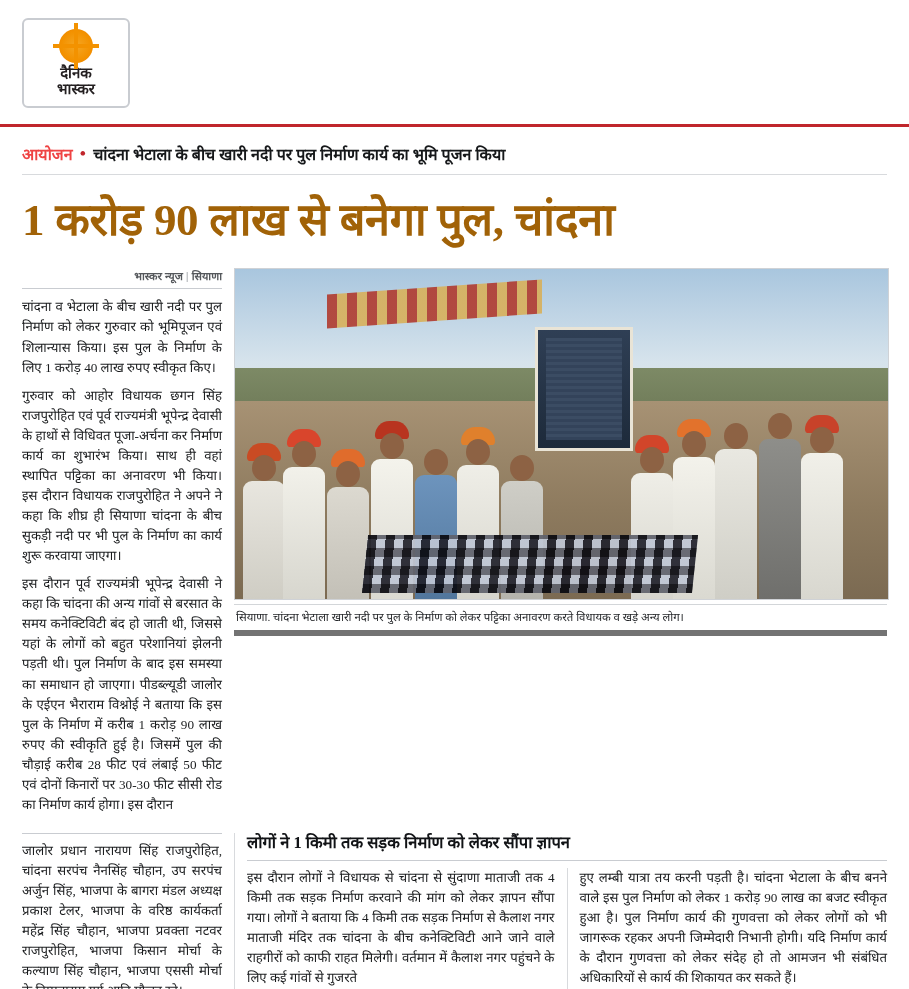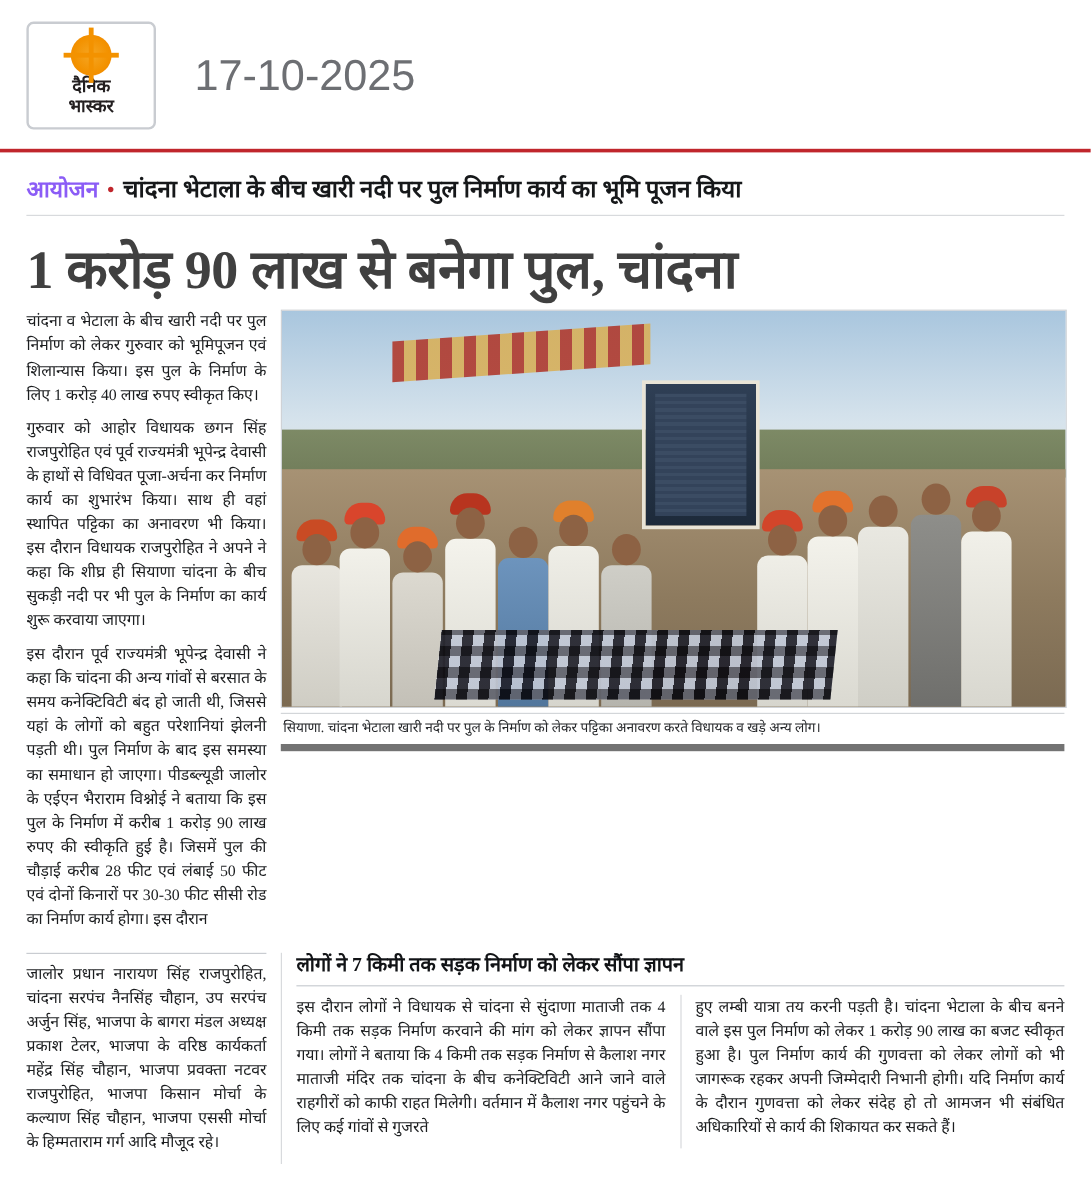--- a/index.html
+++ b/index.html
@@ -90,48 +90,48 @@
     padding: 0 22px;
   }
   .kicker {
     display: flex;
     align-items: baseline;
     gap: 7px;
     margin-top: 16px;
     font-family: "Liberation Serif", serif;
   }
   .kicker-tag {
-    color: #8b5cf6;
-    font-weight: bold;
-    font-size: 19px;
+    color: #ef4444;
+    font-weight: bold;
+    font-size: 16px;
   }
   .kicker-dot {
     color: #c0262c;
     font-size: 19px;
     line-height: 1;
   }
   .kicker-text {
     font-weight: bold;
-    font-size: 20px;
+    font-size: 16px;
     color: #16181a;
   }
   .kicker-underline {
     height: 1px;
     background: #d8dadd;
     margin-top: 9px;
   }
 
   
   .headline {
     font-family: "Liberation Serif", serif;
     font-weight: bold;
     font-size: 45px;
     line-height: 1.32;
-    color: #404040;
-    margin: 16px 0 3px 0;
+    color: #a16207;
+    margin: 16px 0 18px 0;
     letter-spacing: -0.3px;
   }
   .headline .line { display: block; }
 
   
   .body-wrap {
     display: flex;
     gap: 12px;
   }
   .col-left {
@@ -273,40 +273,42 @@
 </style>
 </head>
 <body>
 
 <div class="masthead">
   <div class="logo-box">
     <div class="logo-sun"></div>
     <div class="logo-text">दैनिक</div>
     <div class="logo-text">भास्कर</div>
   </div>
-  <div class="masthead-date">17-10-2025</div>
 </div>
 <div class="masthead-rule"></div>
 
 <div class="content">
 
   <div class="kicker">
     <span class="kicker-tag">आयोजन</span>
     <span class="kicker-dot">•</span>
     <span class="kicker-text">चांदना भेटाला के बीच खारी नदी पर पुल निर्माण कार्य का भूमि पूजन किया</span>
   </div>
   <div class="kicker-underline"></div>
 
   <h1 class="headline">
     <span class="line">1 करोड़ 90 लाख से बनेगा पुल, चांदना</span>
   </h1>
 
   <div class="body-wrap">
 
     <div class="col-left">
+      <div class="byline">
+        <span>भास्कर न्यूज</span><span class="sep">|</span><span>सियाणा</span>
+      </div>
       <p class="body-text">चांदना व भेटाला के बीच खारी नदी पर पुल निर्माण को लेकर गुरुवार को भूमिपूजन एवं शिलान्यास किया। इस पुल के निर्माण के लिए 1 करोड़ 40 लाख रुपए स्वीकृत किए।</p>
       <p class="body-text">गुरुवार को आहोर विधायक छगन सिंह राजपुरोहित एवं पूर्व राज्यमंत्री भूपेन्द्र देवासी के हाथों से विधिवत पूजा-अर्चना कर निर्माण कार्य का शुभारंभ किया। साथ ही वहां स्थापित पट्टिका का अनावरण भी किया। इस दौरान विधायक राजपुरोहित ने अपने ने कहा कि शीघ्र ही सियाणा चांदना के बीच सुकड़ी नदी पर भी पुल के निर्माण का कार्य शुरू करवाया जाएगा।</p>
       <p class="body-text">इस दौरान पूर्व राज्यमंत्री भूपेन्द्र देवासी ने कहा कि चांदना की अन्य गांवों से बरसात के समय कनेक्टिविटी बंद हो जाती थी, जिससे यहां के लोगों को बहुत परेशानियां झेलनी पड़ती थी। पुल निर्माण के बाद इस समस्या का समाधान हो जाएगा। पीडब्ल्यूडी जालोर के एईएन भैराराम विश्नोई ने बताया कि इस पुल के निर्माण में करीब 1 करोड़ 90 लाख रुपए की स्वीकृति हुई है। जिसमें पुल की चौड़ाई करीब 28 फीट एवं लंबाई 50 फीट एवं दोनों किनारों पर 30-30 फीट सीसी रोड का निर्माण कार्य होगा। इस दौरान</p>
     </div>
 
     <div class="col-right">
       <div class="photo">
         <div class="sky"></div>
         <div class="treeline"></div>
         <div class="ground"></div>
@@ -368,21 +370,21 @@
 
   <div class="lower">
     <div class="lower-col narrow">
       <div class="left-rule"></div>
       <p class="body-text">जालोर प्रधान नारायण सिंह राजपुरोहित, चांदना सरपंच नैनसिंह चौहान, उप सरपंच अर्जुन सिंह, भाजपा के बागरा मंडल अध्यक्ष प्रकाश टेलर, भाजपा के वरिष्ठ कार्यकर्ता महेंद्र सिंह चौहान, भाजपा प्रवक्ता नटवर राजपुरोहित, भाजपा किसान मोर्चा के कल्याण सिंह चौहान, भाजपा एससी मोर्चा के हिम्मताराम गर्ग आदि मौजूद रहे।</p>
     </div>
 
     <div class="divider-v"></div>
 
     <div class="lower-col" style="flex:1 1 0;">
-      <div class="subhead">लोगों ने 7 किमी तक सड़क निर्माण को लेकर सौंपा ज्ञापन</div>
+      <div class="subhead">लोगों ने 1 किमी तक सड़क निर्माण को लेकर सौंपा ज्ञापन</div>
       <div style="display:flex; gap:12px;">
         <div style="flex:1 1 0;">
           <p class="body-text">इस दौरान लोगों ने विधायक से चांदना से सुंदाणा माताजी तक 4 किमी तक सड़क निर्माण करवाने की मांग को लेकर ज्ञापन सौंपा गया। लोगों ने बताया कि 4 किमी तक सड़क निर्माण से कैलाश नगर माताजी मंदिर तक चांदना के बीच कनेक्टिविटी आने जाने वाले राहगीरों को काफी राहत मिलेगी। वर्तमान में कैलाश नगर पहुंचने के लिए कई गांवों से गुजरते</p>
         </div>
         <div class="divider-v"></div>
         <div style="flex:1 1 0;">
           <p class="body-text">हुए लम्बी यात्रा तय करनी पड़ती है। चांदना भेटाला के बीच बनने वाले इस पुल निर्माण को लेकर 1 करोड़ 90 लाख का बजट स्वीकृत हुआ है। पुल निर्माण कार्य की गुणवत्ता को लेकर लोगों को भी जागरूक रहकर अपनी जिम्मेदारी निभानी होगी। यदि निर्माण कार्य के दौरान गुणवत्ता को लेकर संदेह हो तो आमजन भी संबंधित अधिकारियों से कार्य की शिकायत कर सकते हैं।</p>
         </div>
       </div>
     </div>

